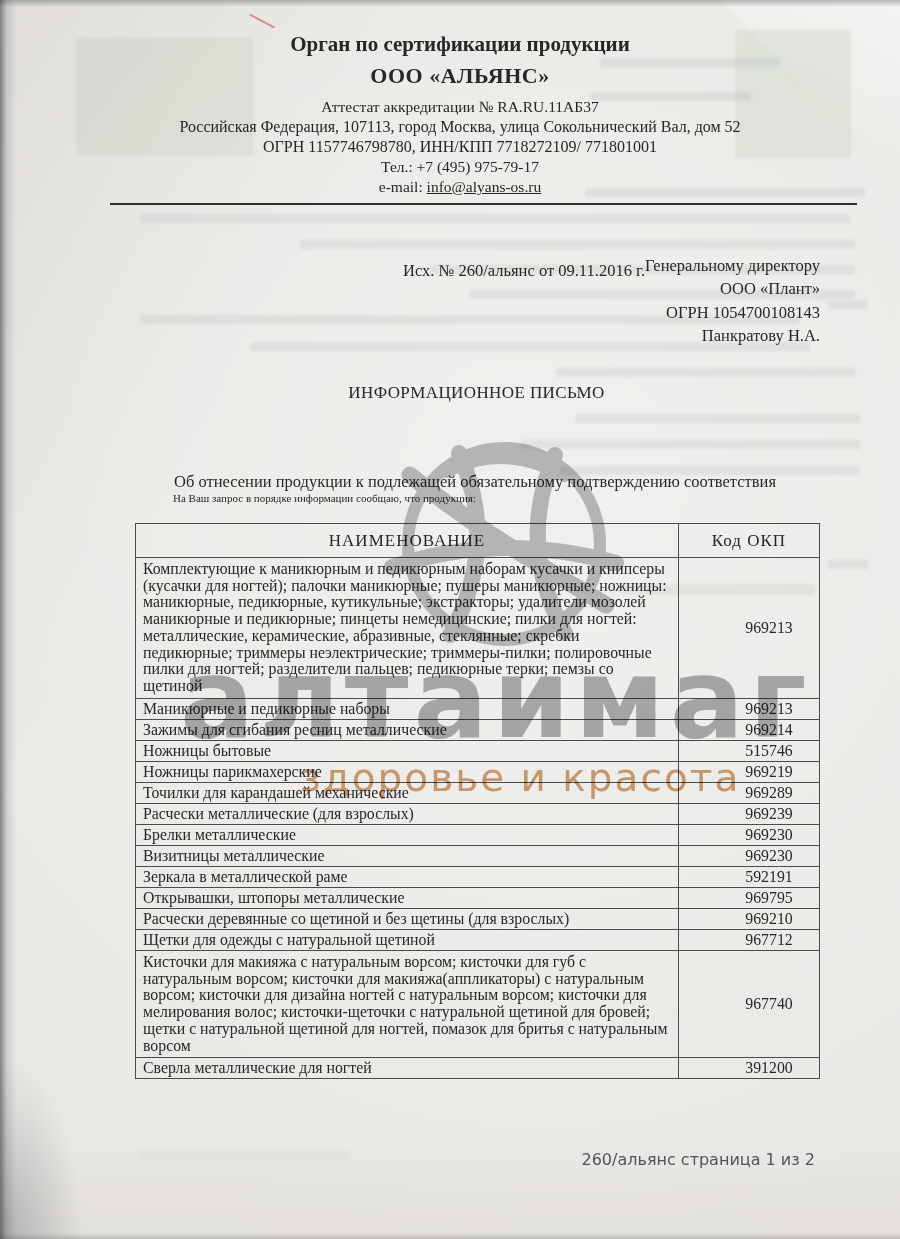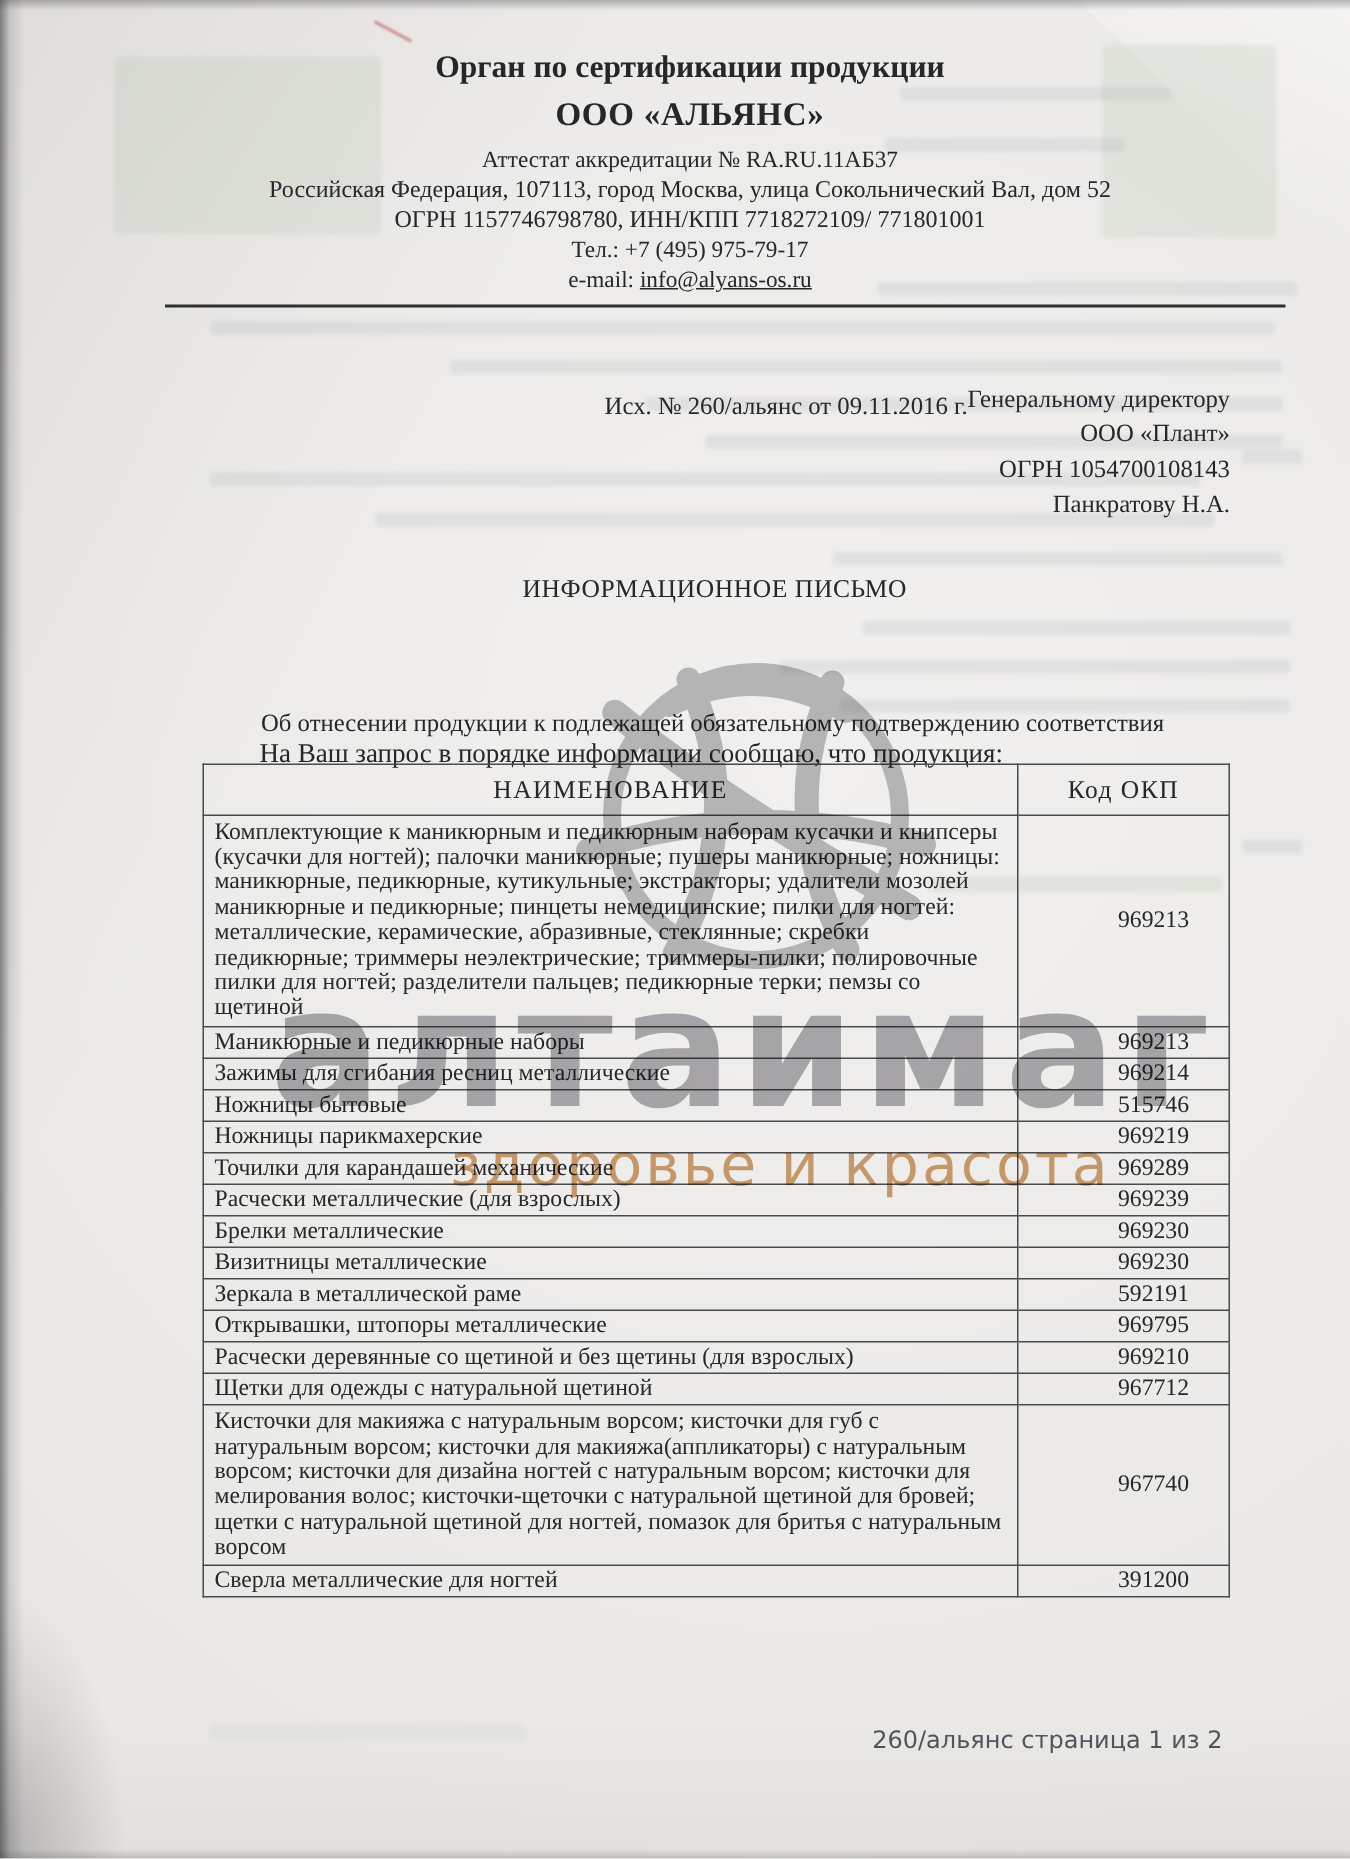--- a/index.html
+++ b/index.html
@@ -56,23 +56,23 @@
   .hdr-line6, .hdr-line7 { font-size:15.5px; margin-top:2px; }
   .hdr-email u { text-decoration:underline; }
   .rule { position:absolute; top:203px; left:110px; width:747px; height:2px; background:#2e2e33; }
   
   .ref-row { position:absolute; top:254px; left:138px; width:682px; display:flex; justify-content:flex-end; }
   .ref-no { font-size:16.5px; padding-top:7px; }
   .recipient { text-align:right; font-size:16.5px; line-height:1.42; }
   
   .title { position:absolute; top:383px; left:135px; width:683px; text-align:center; font-size:17px; letter-spacing:0.4px; }
   .subtitle { position:absolute; top:424px; left:90px; width:770px; text-align:center; font-size:16.5px;margin-top:48px; }
-  .intro { position:absolute; top:492px; left:173px; font-size:18px; }
-  
-  table.okp { position:absolute; top:509px; left:135px; width:684px; border-collapse:collapse; table-layout:fixed; background:transparent; }
+  .intro { position:absolute; top:492px; left:173px; font-size:11px; }
+  
+  table.okp { position:absolute; top:523px; left:135px; width:684px; border-collapse:collapse; table-layout:fixed; background:transparent; }
   table.okp col.c1 { width:543px; }
   table.okp col.c2 { width:141px; }
   table.okp th, table.okp td { border:1.4px solid #4a4a4f; }
   table.okp th { font-weight:normal; font-size:17px; height:34px; letter-spacing:1px; }
   td.name { font-size:15.8px; line-height:1.06; padding:3px 10px 3px 7px; }
   td.code { font-size:15.8px; text-align:center;padding-left:40px; }
   tr.single td { height:21px; }
   tr.single td.name { padding-top:1px; padding-bottom:1px; }
   
   .footer {

